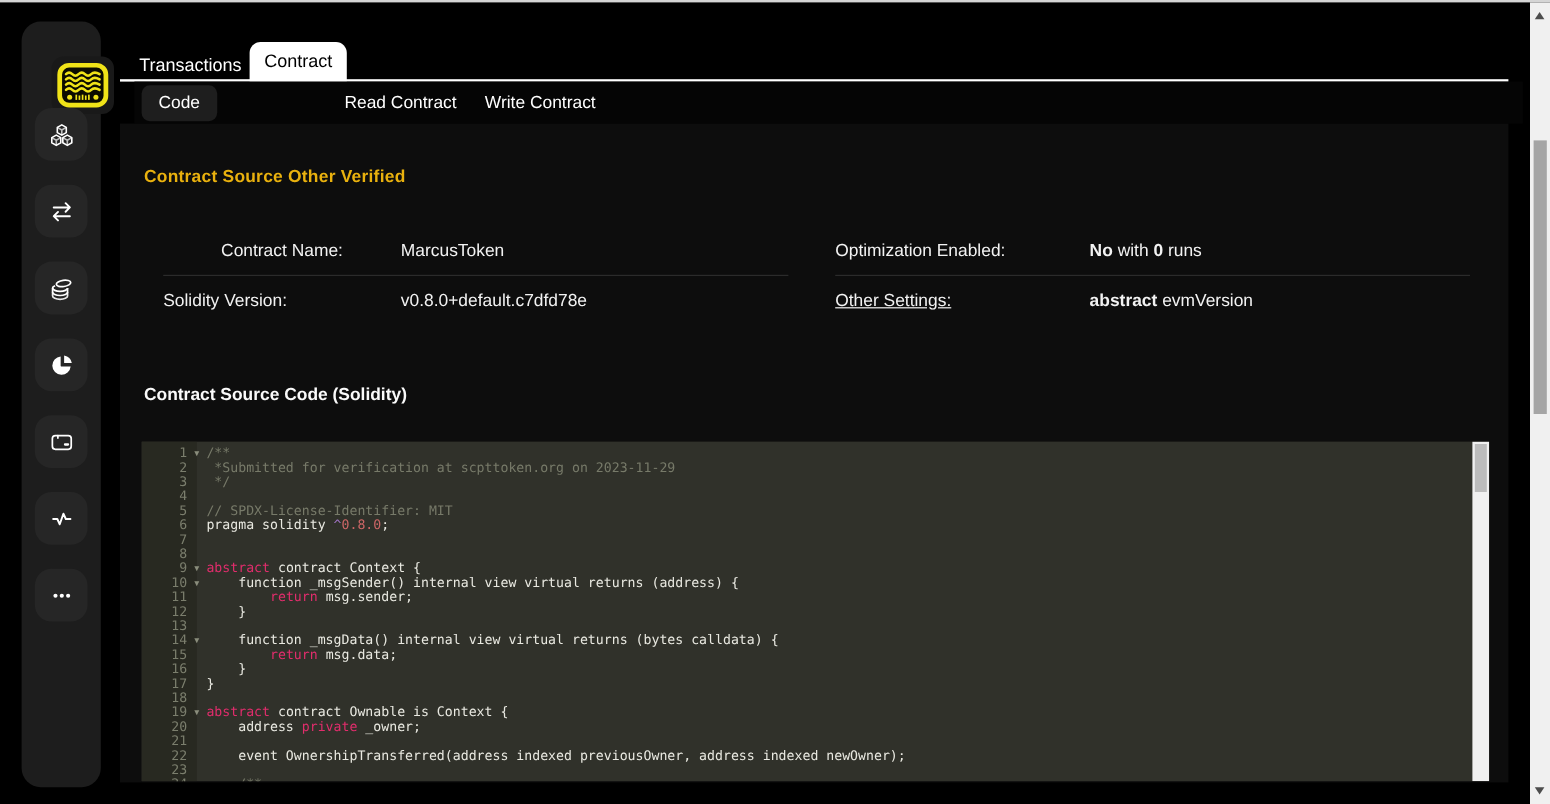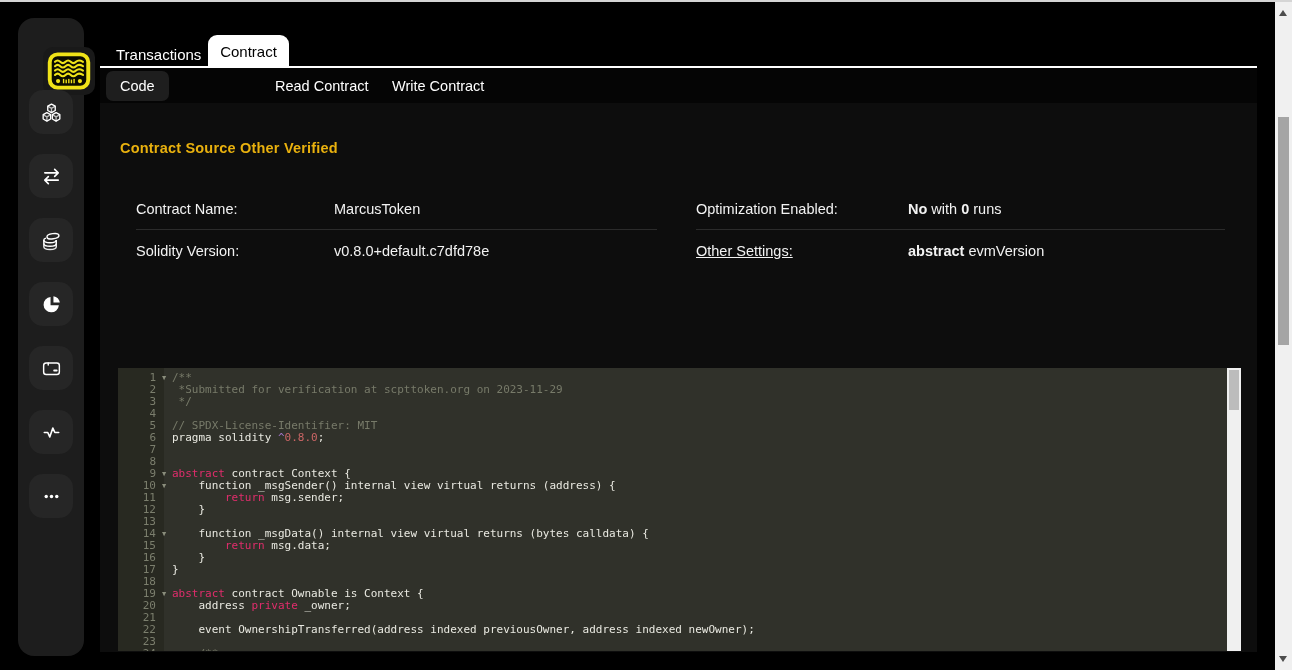--- a/index.html
+++ b/index.html
@@ -21,21 +21,21 @@
     display:flex;align-items:center;justify-content:center;cursor:pointer}
   .icon-btn svg{width:23px;height:23px;display:block}
 
   
   .tab-plain{top:42px;height:26px;line-height:26px;font-size:15px;color:#fff;cursor:pointer}
   .tab-active{left:208px;top:35px;width:81px;height:33px;background:#fff;border-radius:9px 9px 0 0;
     color:#000;font-size:15px;display:flex;align-items:center;justify-content:center;cursor:pointer}
   .tab-underline{left:100px;top:66px;width:1157px;height:2px;background:#fff}
 
   
-  .subtab-bar{left:100px;top:68px;width:1157px;height:35px;background:#050505}
+  .subtab-bar{left:112px;top:68px;width:1157px;height:35px;background:#050505}
   .subtab-pill{left:6px;top:3px;height:30px;padding:0 14px;background:#1e1e1e;border-radius:7px;
     display:flex;align-items:center;font-size:14.5px;color:#fff;cursor:pointer}
   .subtab{top:3px;height:30px;display:flex;align-items:center;font-size:14.5px;color:#fff;cursor:pointer}
 
   
   .card{left:100px;top:103px;width:1157px;height:549px;background:#0d0d0d}
   .banner{left:20px;top:37px;font-size:14.5px;font-weight:bold;color:#e9b10e;letter-spacing:.2px}
   .src-header{left:20px;top:218px;font-size:14.5px;font-weight:bold;color:#fafafa}
 
   .info-table{top:85px;font-size:14.5px;color:#f2f2f2}
@@ -166,39 +166,40 @@
   <div class="abs subtab-pill">Code</div>
   <div class="abs subtab" style="left:175px">Read Contract</div>
   <div class="abs subtab" style="left:292px">Write Contract</div>
 </div>
 
 <div class="abs card">
   <div class="abs banner">Contract Source Other Verified</div>
 
   <div class="abs info-table" style="left:36px;width:521px" id="info-left">
       <div class="info-row divided">
-        <div class="info-label" style="width: 198px;">Contract Name:</div>
+        <div class="info-label" style="width: 198px; text-align: center;">Contract Name:</div>
         <div class="info-value"><span>MarcusToken</span></div>
       </div>
       <div class="info-row">
         <div class="info-label" style="width: 198px;">Solidity Version:</div>
         <div class="info-value"><span>v0.8.0+default.c7dfd78e</span></div>
       </div>
     </div>
   <div class="abs info-table" style="left:596px;width:529px" id="info-right">
       <div class="info-row divided">
         <div class="info-label" style="width: 212px;">Optimization Enabled:</div>
         <div class="info-value"><b>No</b><span> with </span><b>0</b><span> runs</span></div>
       </div>
       <div class="info-row">
         <div class="info-label" style="width: 212px; text-decoration: underline;">Other Settings:</div>
         <div class="info-value"><b>abstract</b><span> evmVersion</span></div>
       </div>
     </div>
 
+  <div class="abs src-header">Contract Source Code (Solidity)</div>
 
   <div class="abs editor">
     <div class="gutter"></div>
     <div class="code-lines" id="code-lines"><div class="cl"><span class="ln">1</span><span class="fold">▼</span><span class="ct"><span class="cm">/**</span></span></div><div class="cl"><span class="ln">2</span><span class="fold"></span><span class="ct"><span class="cm"> *Submitted for verification at scpttoken.org on 2023-11-29</span></span></div><div class="cl"><span class="ln">3</span><span class="fold"></span><span class="ct"><span class="cm"> */</span></span></div><div class="cl"><span class="ln">4</span><span class="fold"></span><span class="ct"></span></div><div class="cl"><span class="ln">5</span><span class="fold"></span><span class="ct"><span class="cm">// SPDX-License-Identifier: MIT</span></span></div><div class="cl"><span class="ln">6</span><span class="fold"></span><span class="ct"><span>pragma solidity </span><span class="op">^</span><span class="num">0.8.0</span><span>;</span></span></div><div class="cl"><span class="ln">7</span><span class="fold"></span><span class="ct"></span></div><div class="cl"><span class="ln">8</span><span class="fold"></span><span class="ct"></span></div><div class="cl"><span class="ln">9</span><span class="fold">▼</span><span class="ct"><span class="kw">abstract</span><span> contract Context {</span></span></div><div class="cl"><span class="ln">10</span><span class="fold">▼</span><span class="ct"><span>    function _msgSender() internal view virtual returns (address) {</span></span></div><div class="cl"><span class="ln">11</span><span class="fold"></span><span class="ct"><span>        </span><span class="kw">return</span><span> msg.sender;</span></span></div><div class="cl"><span class="ln">12</span><span class="fold"></span><span class="ct"><span>    }</span></span></div><div class="cl"><span class="ln">13</span><span class="fold"></span><span class="ct"></span></div><div class="cl"><span class="ln">14</span><span class="fold">▼</span><span class="ct"><span>    function _msgData() internal view virtual returns (bytes calldata) {</span></span></div><div class="cl"><span class="ln">15</span><span class="fold"></span><span class="ct"><span>        </span><span class="kw">return</span><span> msg.data;</span></span></div><div class="cl"><span class="ln">16</span><span class="fold"></span><span class="ct"><span>    }</span></span></div><div class="cl"><span class="ln">17</span><span class="fold"></span><span class="ct"><span>}</span></span></div><div class="cl"><span class="ln">18</span><span class="fold"></span><span class="ct"></span></div><div class="cl"><span class="ln">19</span><span class="fold">▼</span><span class="ct"><span class="kw">abstract</span><span> contract Ownable is Context {</span></span></div><div class="cl"><span class="ln">20</span><span class="fold"></span><span class="ct"><span>    address </span><span class="kw">private</span><span> _owner;</span></span></div><div class="cl"><span class="ln">21</span><span class="fold"></span><span class="ct"></span></div><div class="cl"><span class="ln">22</span><span class="fold"></span><span class="ct"><span>    event OwnershipTransferred(address indexed previousOwner, address indexed newOwner);</span></span></div><div class="cl"><span class="ln">23</span><span class="fold"></span><span class="ct"></span></div><div class="cl"><span class="ln">24</span><span class="fold">▼</span><span class="ct"><span class="cm">    /**</span></span></div></div>
     <div class="ed-sb">
       <div class="ed-sb-thumb"></div>
     </div>
   </div>
 </div>
 

